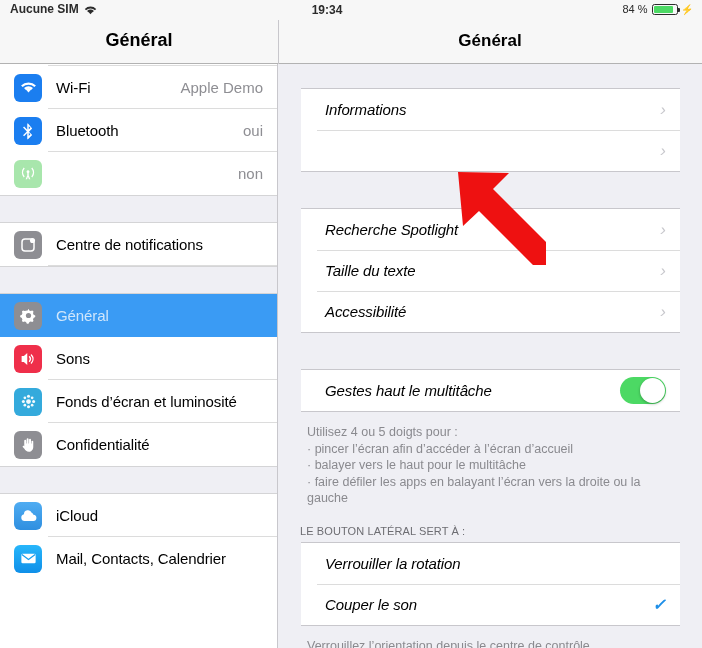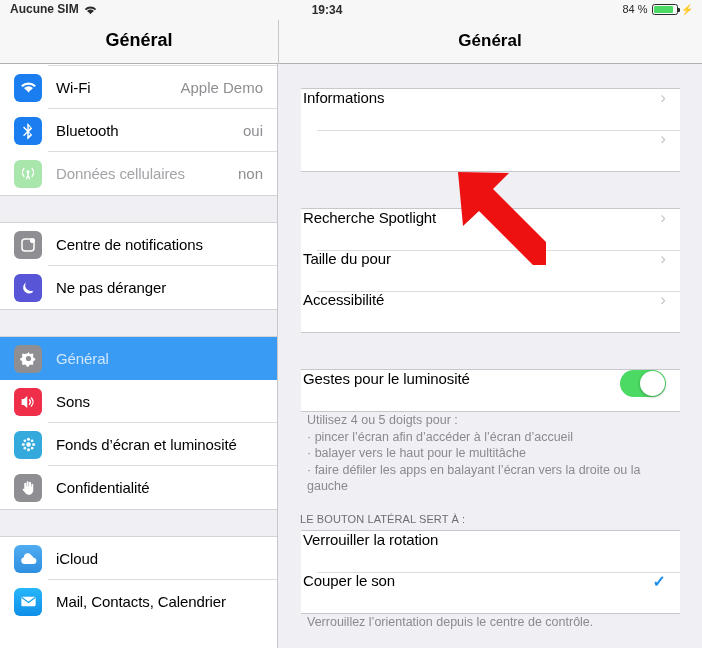--- a/index.html
+++ b/index.html
@@ -224,22 +224,24 @@
   .group {
     margin: 0 22px;
     background: #fff;
     border-top: 1px solid #c8c7cc;
     border-bottom: 1px solid #c8c7cc;
   }
   .row {
     position: relative;
     height: 41px;
     display: flex;
-    padding: 0 14px 0 2px;
-    box-sizing: border-box;
+    align-items: center;
+    padding: 0 14px 0 24px;
+    box-sizing: border-box;
+    font-style: italic;
   }
   .row + .row::before {
     content: "";
     position: absolute;
     left: 16px; right: 0; top: 0;
     height: 1px;
     background: #dcdcdc;
   }
   .row-label {
     font-size: 15px;
@@ -268,21 +270,21 @@
   }
   .toggle-on .knob {
     position: absolute;
     right: 1px; top: 1px;
     width: 25px; height: 25px;
     border-radius: 50%;
     background: #fff;
     box-shadow: 0 1px 3px rgba(0,0,0,.3);
   }
   .footnote {
-    margin: 0 26px 0 28px;
+    margin: 12px 26px 0 28px;
     font-size: 12.5px;
     line-height: 16.5px;
     color: #8a8a8f;
   }
   .footnote .bullet { display: block; }
   .grouphdr {
     margin: 0 0 5px 21px;
     font-size: 11px;
     color: #6d6d72;
     letter-spacing: 0.1px;
@@ -400,46 +402,37 @@
       <span class="sb-value">oui</span>
       <span class="sb-sep"></span>
     </div>
 
     <div class="sb-row">
       <span class="sb-icon" style="background:#a8e6ac;">
         <svg viewBox="0 0 24 24" width="18" height="18">
             <path fill="#fff" d="M12 7a2 2 0 0 1 1 3.7V14l2.2 5h-2L12 15.8 10.8 19h-2L11 14v-3.3A2 2 0 0 1 12 7zM7.6 4.8 6.3 3.4a10 10 0 0 0 0 13.2l1.3-1.4a8 8 0 0 1 0-10.4zm8.8 0a8 8 0 0 1 0 10.4l1.3 1.4a10 10 0 0 0 0-13.2l-1.3 1.4z"></path>
           </svg>
       </span>
-      <span class="sb-label dim">Données cellulaires</span>
       <span class="sb-value">non</span>
     </div>
 
     <div class="sb-gap"></div>
 
     <div class="sb-row">
       <span class="sb-icon" style="background:#8e8e93;">
         <svg viewBox="0 0 24 24" width="18" height="18">
             <rect x="4" y="4" width="16" height="16" rx="4" fill="none" stroke="#fff" stroke-width="2"></rect>
             <circle cx="18" cy="6" r="3.4" fill="#fff"></circle>
           </svg>
       </span>
       <span class="sb-label">Centre de notifications</span>
       <span class="sb-sep"></span>
     </div>
 
 
-    <div class="sb-row">
-      <span class="sb-icon" style="background:#5856d6;">
-        <svg viewBox="0 0 24 24" width="18" height="18">
-            <path fill="#fff" d="M17.5 15.8A7.5 7.5 0 0 1 9.6 4.3 8 8 0 1 0 19 17.1a7.5 7.5 0 0 1-1.5-1.3z"></path>
-          </svg>
-      </span>
-      <span class="sb-label">Ne pas déranger</span>
-    </div>
 
     <div class="sb-gap"></div>
 
     <div class="sb-row selected">
       <span class="sb-icon" style="background:#8e8e93;">
         <svg viewBox="0 0 24 24" width="19" height="19">
             <path fill="#fff" d="M12 3.5 13 5.6a6.6 6.6 0 0 1 1.7.7l2.2-.6 1.4 1.4-.6 2.2c.3.5.5 1.1.7 1.7l2.1 1v2l-2.1 1a6.6 6.6 0 0 1-.7 1.7l.6 2.2-1.4 1.4-2.2-.6a6.6 6.6 0 0 1-1.7.7l-1 2.1h-2l-1-2.1a6.6 6.6 0 0 1-1.7-.7l-2.2.6-1.4-1.4.6-2.2a6.6 6.6 0 0 1-.7-1.7l-2.1-1v-2l2.1-1c.2-.6.4-1.2.7-1.7l-.6-2.2 1.4-1.4 2.2.6A6.6 6.6 0 0 1 11 5.6l1-2.1z"></path>
             <circle cx="12" cy="12" r="3.3" fill="#8e8e93"></circle>
           </svg>
       </span>
@@ -527,35 +520,35 @@
 
     <div class="spacer-24"></div>
     <div class="spacer-12"></div>
 
     <div class="group">
       <div class="row">
         <span class="row-label">Recherche Spotlight</span>
         <span class="chev">›</span>
       </div>
       <div class="row">
-        <span class="row-label">Taille du pour</span>
+        <span class="row-label">Taille du texte</span>
         <span class="chev">›</span>
       </div>
       <div class="row">
         <span class="row-label">Accessibilité</span>
         <span class="chev">›</span>
       </div>
     </div>
 
     <div class="spacer-24"></div>
     <div class="spacer-12"></div>
 
     <div class="group">
       <div class="row">
-        <span class="row-label">Gestes pour le luminosité</span>
+        <span class="row-label">Gestes haut le multitâche</span>
         <span class="toggle-on">
             <span class="knob"></span>
           </span>
       </div>
     </div>
 
     <div class="footnote">
       <span class="bullet">Utilisez 4 ou 5 doigts pour :</span>
       <span class="bullet">· pincer l’écran afin d’accéder à l’écran d’accueil</span>
       <span class="bullet">· balayer vers le haut pour le multitâche</span>

